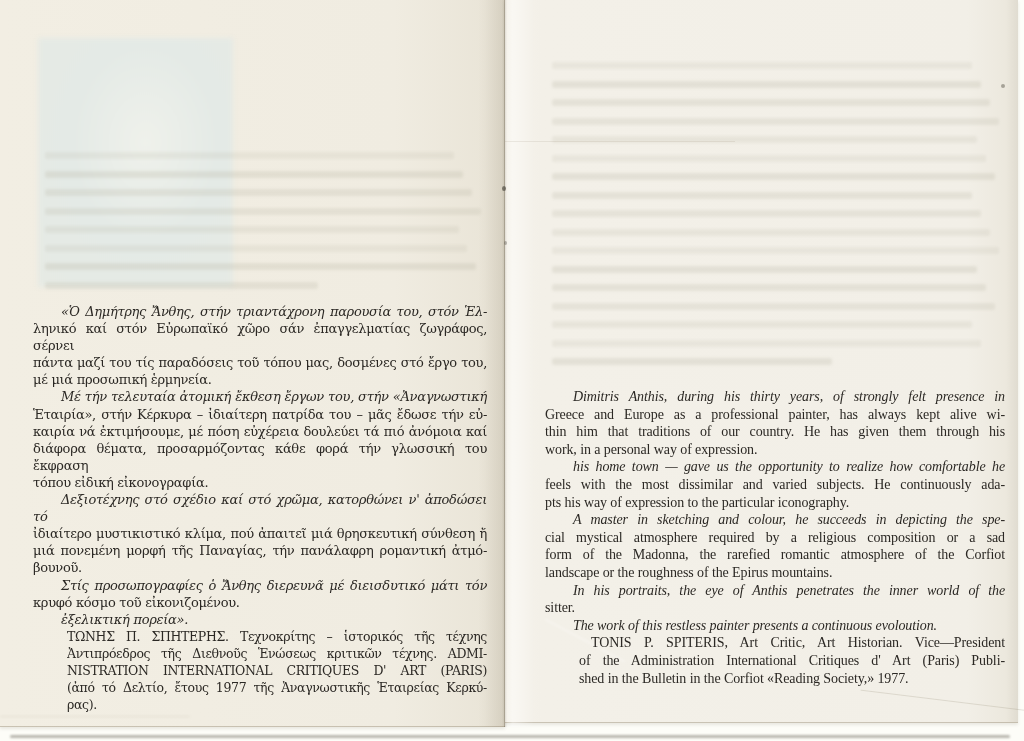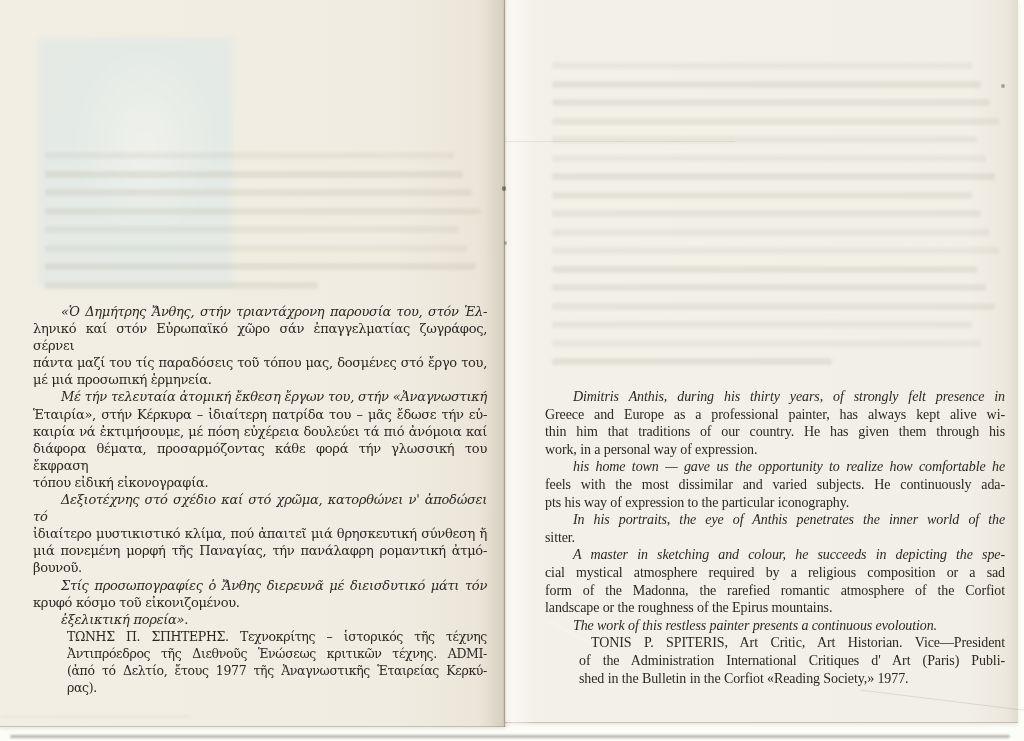--- a/index.html
+++ b/index.html
@@ -151,45 +151,46 @@
     <div class="para body">
       <div class="line">Στίς προσωπογραφίες ὁ Ἄνθης διερευνᾶ μέ διεισδυτικό μάτι τόν</div>
       <div class="line end">κρυφό κόσμο τοῦ εἰκονιζομένου.</div>
     </div>
     <div class="para body">
       <div class="line end">ἐξελικτική πορεία».</div>
     </div>
     <div class="para attribution">
       <div class="line">ΤΩΝΗΣ Π. ΣΠΗΤΕΡΗΣ. Τεχνοκρίτης – ἱστορικός τῆς τέχνης</div>
       <div class="line">Ἀντιπρόεδρος τῆς Διεθνοῦς Ἑνώσεως κριτικῶν τέχνης. ADMI-</div>
+      <div class="line">NISTRATION INTERNATIONAL CRITIQUES D' ART (PARIS)</div>
       <div class="line">(ἀπό τό Δελτίο, ἔτους 1977 τῆς Ἀναγνωστικῆς Ἑταιρείας Κερκύ-</div>
       <div class="line end">ρας).</div>
     </div>
   </div>
 <div class="textblock text-right">
     <div class="para body">
       <div class="line">Dimitris Anthis, during his thirty years, of strongly felt presence in</div>
       <div class="line">Greece and Europe as a professional painter, has always kept alive wi-</div>
       <div class="line">thin him that traditions of our country. He has given them through his</div>
       <div class="line end">work, in a personal way of expression.</div>
     </div>
     <div class="para body">
       <div class="line">his home town — gave us the opportunity to realize how comfortable he</div>
       <div class="line">feels with the most dissimilar and varied subjects. He continuously ada-</div>
       <div class="line end">pts his way of expression to the particular iconography.</div>
     </div>
     <div class="para body">
-      <div class="line">In his portraits, the eye  of Anthis penetrates the inner world of the</div>
-      <div class="line end">sitter.</div>
-    </div>
-    <div class="para body">
       <div class="line">A master in sketching and colour, he succeeds in depicting the spe-</div>
       <div class="line">cial mystical atmosphere required by a religious composition or a sad</div>
       <div class="line">form of the Madonna, the rarefied romantic atmosphere of the Corfiot</div>
       <div class="line end">landscape or the roughness of the Epirus mountains.</div>
+    </div>
+    <div class="para body">
+      <div class="line">In his portraits, the eye  of Anthis penetrates the inner world of the</div>
+      <div class="line end">sitter.</div>
     </div>
     <div class="para body">
       <div class="line end">The work of this restless painter presents a continuous evoloution.</div>
     </div>
     <div class="para attribution">
       <div class="line">TONIS P. SPITERIS, Art Critic, Art Historian. Vice—President</div>
       <div class="line">of the Administration International Critiques d' Art (Paris) Publi-</div>
       <div class="line end">shed in the Bulletin in the Corfiot «Reading Society,» 1977.</div>
     </div>
   </div>

